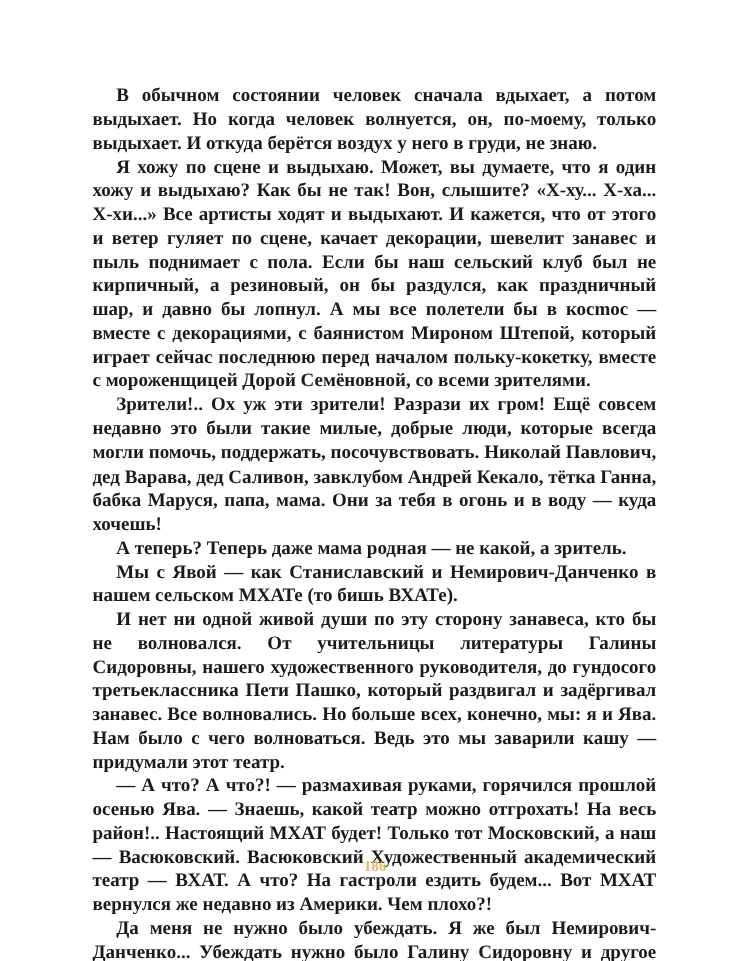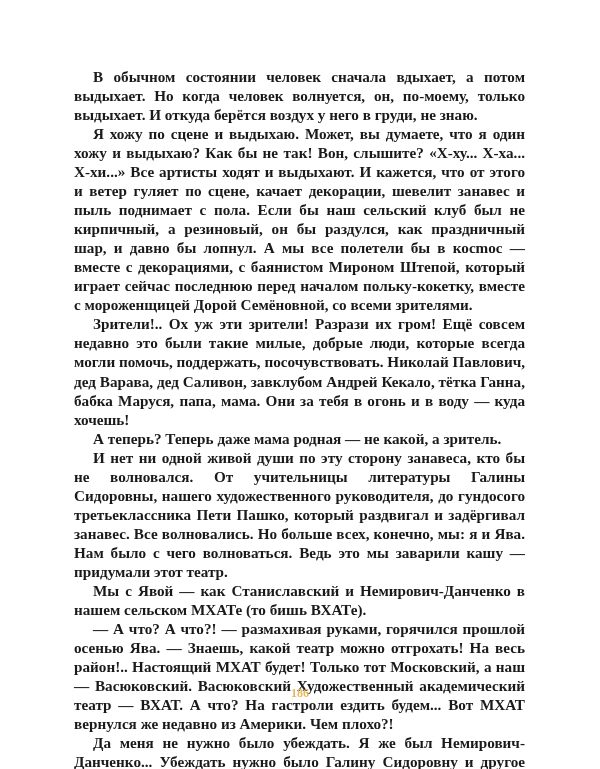--- a/index.html
+++ b/index.html
@@ -51,20 +51,20 @@
   </style>
 </head>
 <body>
 
 <div class="page">
   <div class="text-block">
     <p class="para">В обычном состоянии человек сначала вдыхает, а потом выдыхает. Но когда человек волнуется, он, по-моему, только выдыхает. И откуда берётся воздух у него в груди, не знаю.</p>
     <p class="para">Я хожу по сцене и выдыхаю. Может, вы думаете, что я один хожу и выдыхаю? Как бы не так! Вон, слышите? «Х-ху... Х-ха... Х-хи...» Все артисты ходят и выдыхают. И кажется, что от этого и ветер гуляет по сцене, качает декорации, шевелит занавес и пыль поднимает с пола. Если бы наш сельский клуб был не кирпичный, а резиновый, он бы раздулся, как праздничный шар, и давно бы лопнул. А мы все полетели бы в кос­mос — вместе с декорациями, с баянистом Мироном Штепой, который иг­рает сейчас последнюю перед началом польку-кокетку, вместе с морожен­щицей Дорой Семёновной, со всеми зрителями.</p>
     <p class="para">Зрители!.. Ох уж эти зрители! Разрази их гром! Ещё совсем недавно это были такие милые, добрые люди, которые всегда могли помочь, поддержать, посочувствовать. Николай Павлович, дед Варава, дед Са­ливон, завклубом Андрей Кекало, тётка Ганна, бабка Маруся, папа, мама. Они за тебя в огонь и в воду — куда хочешь!</p>
     <p class="para">А теперь? Теперь даже мама родная — не какой, а зритель.</p>
+    <p class="para">Мы с Явой — как Станиславский и Немирович-Данченко в нашем сельском МХАТе (то бишь ВХАТе).</p>
     <p class="para">И нет ни одной живой души по эту сторону занавеса, кто бы не волновался. От учительницы литературы Галины Сидоровны, нашего художественного руководителя, до гундосого третьеклассника Пети Паш­ко, который раздвигал и задёргивал занавес. Все волновались. Но больше всех, конечно, мы: я и Ява. Нам было с чего волноваться. Ведь это мы заварили кашу — придумали этот театр.</p>
-    <p class="para">Мы с Явой — как Станиславский и Немирович-Данченко в нашем сельском МХАТе (то бишь ВХАТе).</p>
     <p class="para">— А что? А что?! — размахивая руками, горячился прошлой осенью Ява. — Знаешь, какой театр можно отгрохать! На весь район!.. Насто­ящий МХАТ будет! Только тот Московский, а наш — Васюковский. Васюковский Художественный академический театр — ВХАТ. А что? На гастроли ездить будем... Вот МХАТ вернулся же недавно из Америки. Чем плохо?!</p>
     <p class="para">Да меня не нужно было убеждать. Я же был Немирович-Данченко... Убеждать нужно было Галину Сидоровну и другое школьное начальство. Но, между прочим, и Галину Сидоровну убеждать не пришлось. Она сразу нас поддержала:</p>
 
   </div>
   <div class="page-number">186</div>
 </div>
 
 </body></html>

